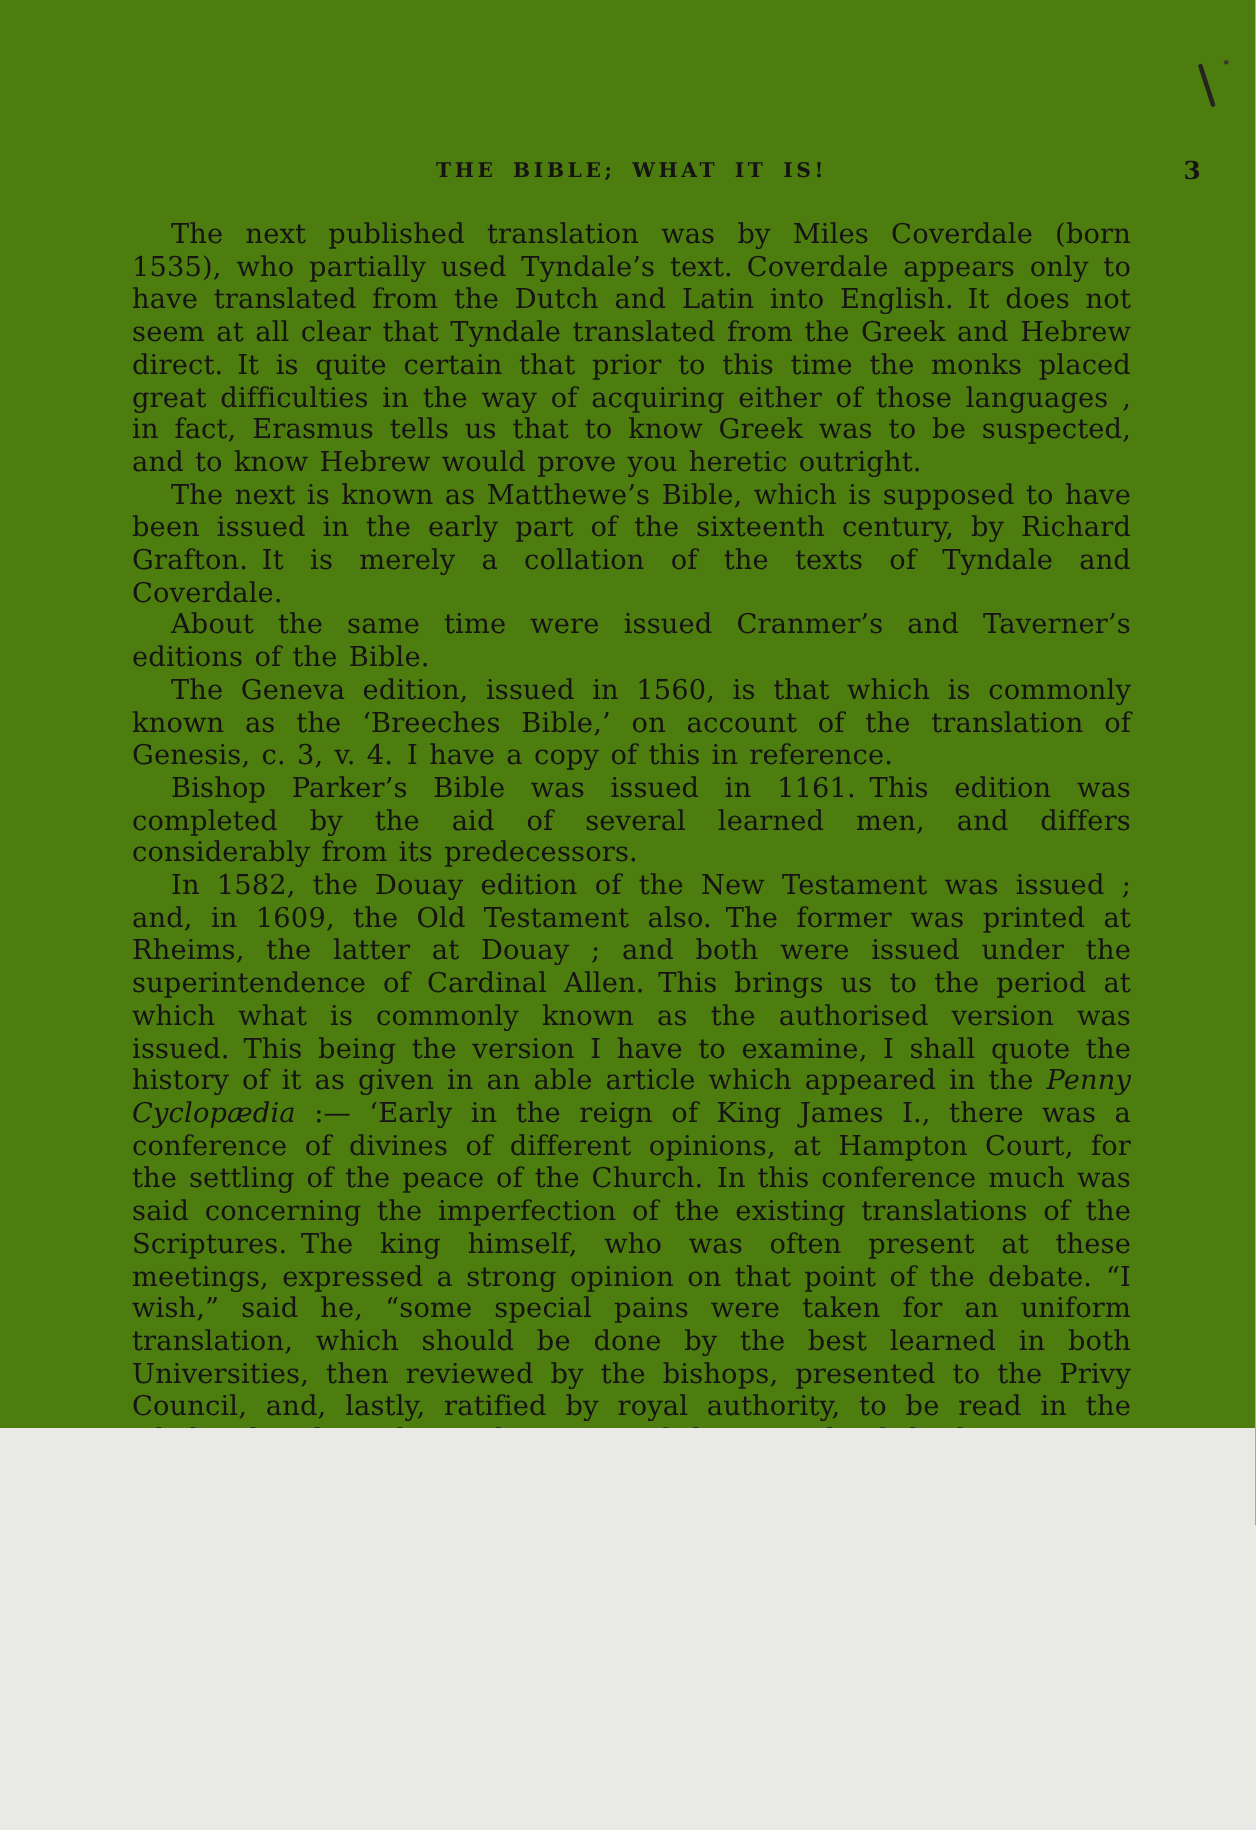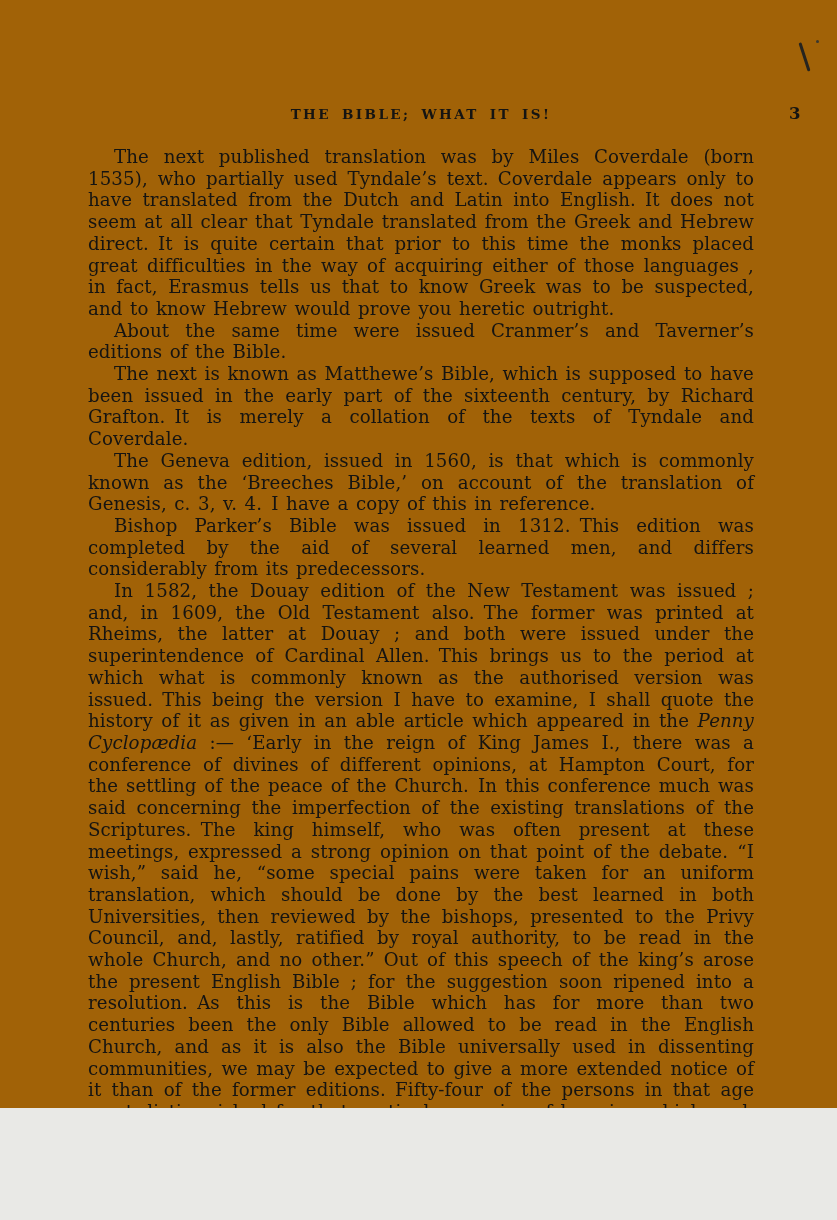--- a/index.html
+++ b/index.html
@@ -1,19 +1,19 @@
 <!DOCTYPE html>
 <html><head>
 <meta charset="utf-8">
 <style>
   html, body { margin:0; padding:0; background:#e9e9e6; }
   .page {
     position:relative;
-    width:837px; height:1108px;
-    background:#a16207;
+    width:837px; height:952px;
+    background:#4d7c0f;
     overflow:hidden;
     font-family:"DejaVu Serif", "Liberation Serif", serif;
     color:#151412;
   }
   .running-header {
     position:absolute; top:106px; left:90px; width:662px;
     text-align:center;
     font-weight:bold;
     font-size:13.5px;
     letter-spacing:2.4px;
@@ -54,24 +54,24 @@
 <body>
 
 <div class="page">
 
   <div class="running-header">THE BIBLE; WHAT IT IS!</div>
 
   <div class="folio">3</div>
 
   <div class="body-text">
       <p class="para"><span>The next published translation was by Miles Coverdale (born 1535), who partially used Tyndale’s text. Coverdale appears only to have translated from the Dutch and Latin into English. It does not seem at all clear that Tyndale translated from the Greek and Hebrew direct. It is quite certain that prior to this time the monks placed great difficulties in the way of acquiring either of those languages , in fact, Erasmus tells us that to know Greek was to be suspected, and to know Hebrew would prove you heretic outright.</span></p>
+      <p class="para"><span>The next is known as Matthewe’s Bible, which is supposed to have been issued in the early part of the sixteenth century, by Richard Grafton. It is merely a collation of the texts of Tyndale and Coverdale.</span></p>
       <p class="para"><span>About the same time were issued Cranmer’s and Taverner’s editions of the Bible.</span></p>
-      <p class="para"><span>The next is known as Matthewe’s Bible, which is supposed to have been issued in the early part of the sixteenth century, by Richard Grafton. It is merely a collation of the texts of Tyndale and Coverdale.</span></p>
       <p class="para"><span>The Geneva edition, issued in 1560, is that which is commonly known as the ‘Breeches Bible,’ on account of the translation of Genesis, c. 3, v. 4. I have a copy of this in reference.</span></p>
-      <p class="para"><span>Bishop Parker’s Bible was issued in 1312. This edition was completed by the aid of several learned men, and differs considerably from its predecessors.</span></p>
+      <p class="para"><span>Bishop Parker’s Bible was issued in 1161. This edition was completed by the aid of several learned men, and differs considerably from its predecessors.</span></p>
       <p class="para"><span>In 1582, the Douay edition of the New Testament was issued ; and, in 1609, the Old Testament also. The former was printed at Rheims, the latter at Douay ; and both were issued under the superintendence of Cardinal Allen. This brings us to the period at which what is commonly known as the authorised version was issued. This being the version I have to examine, I shall quote the history of it as given in an able article which appeared in the </span><span class="italic">Penny Cyclopædia</span><span> :— ‘Early in the reign of King James I., there was a conference of divines of different opinions, at Hampton Court, for the settling of the peace of the Church. In this conference much was said concerning the imperfection of the existing translations of the Scriptures. The king himself, who was often present at these meetings, expressed a strong opinion on that point of the debate. “I wish,” said he, “some special pains were taken for an uniform translation, which should be done by the best learned in both Universities, then reviewed by the bishops, presented to the Privy Council, and, lastly, ratified by royal authority, to be read in the whole Church, and no other.” Out of this speech of the king’s arose the present English Bible ; for the suggestion soon ripened into a resolution. As this is the Bible which has for more than two centuries been the only Bible allowed to be read in the English Church, and as it is also the Bible universally used in dissenting communities, we may be expected to give a more extended notice of it than of the former editions. Fifty-four of the persons in that age most distinguished for that particular species of learning which such a duty required, were selected for the work, according to the king’s suggestion ; finally, forty-seven of them undertook it. They divided themselves into six independent classes, to each of which a certain portion of the work was assigned. Each person in the class was to produce his own translation of the whole</span></p>
     </div>
 
   <div class="mark-top"></div>
   <div class="mark-top-dot"></div>
 
   <svg class="mark-bottom" viewBox="0 0 62 34" xmlns="http://www.w3.org/2000/svg">
     <path d="M2,32 C14,24 28,13 50,4 L55,2 L53,7 C36,14 16,24 4,33 Z" fill="#16140f"></path>
     <path d="M47,6 L56,2 L51,9 Z" fill="#16140f"></path>
   </svg>

